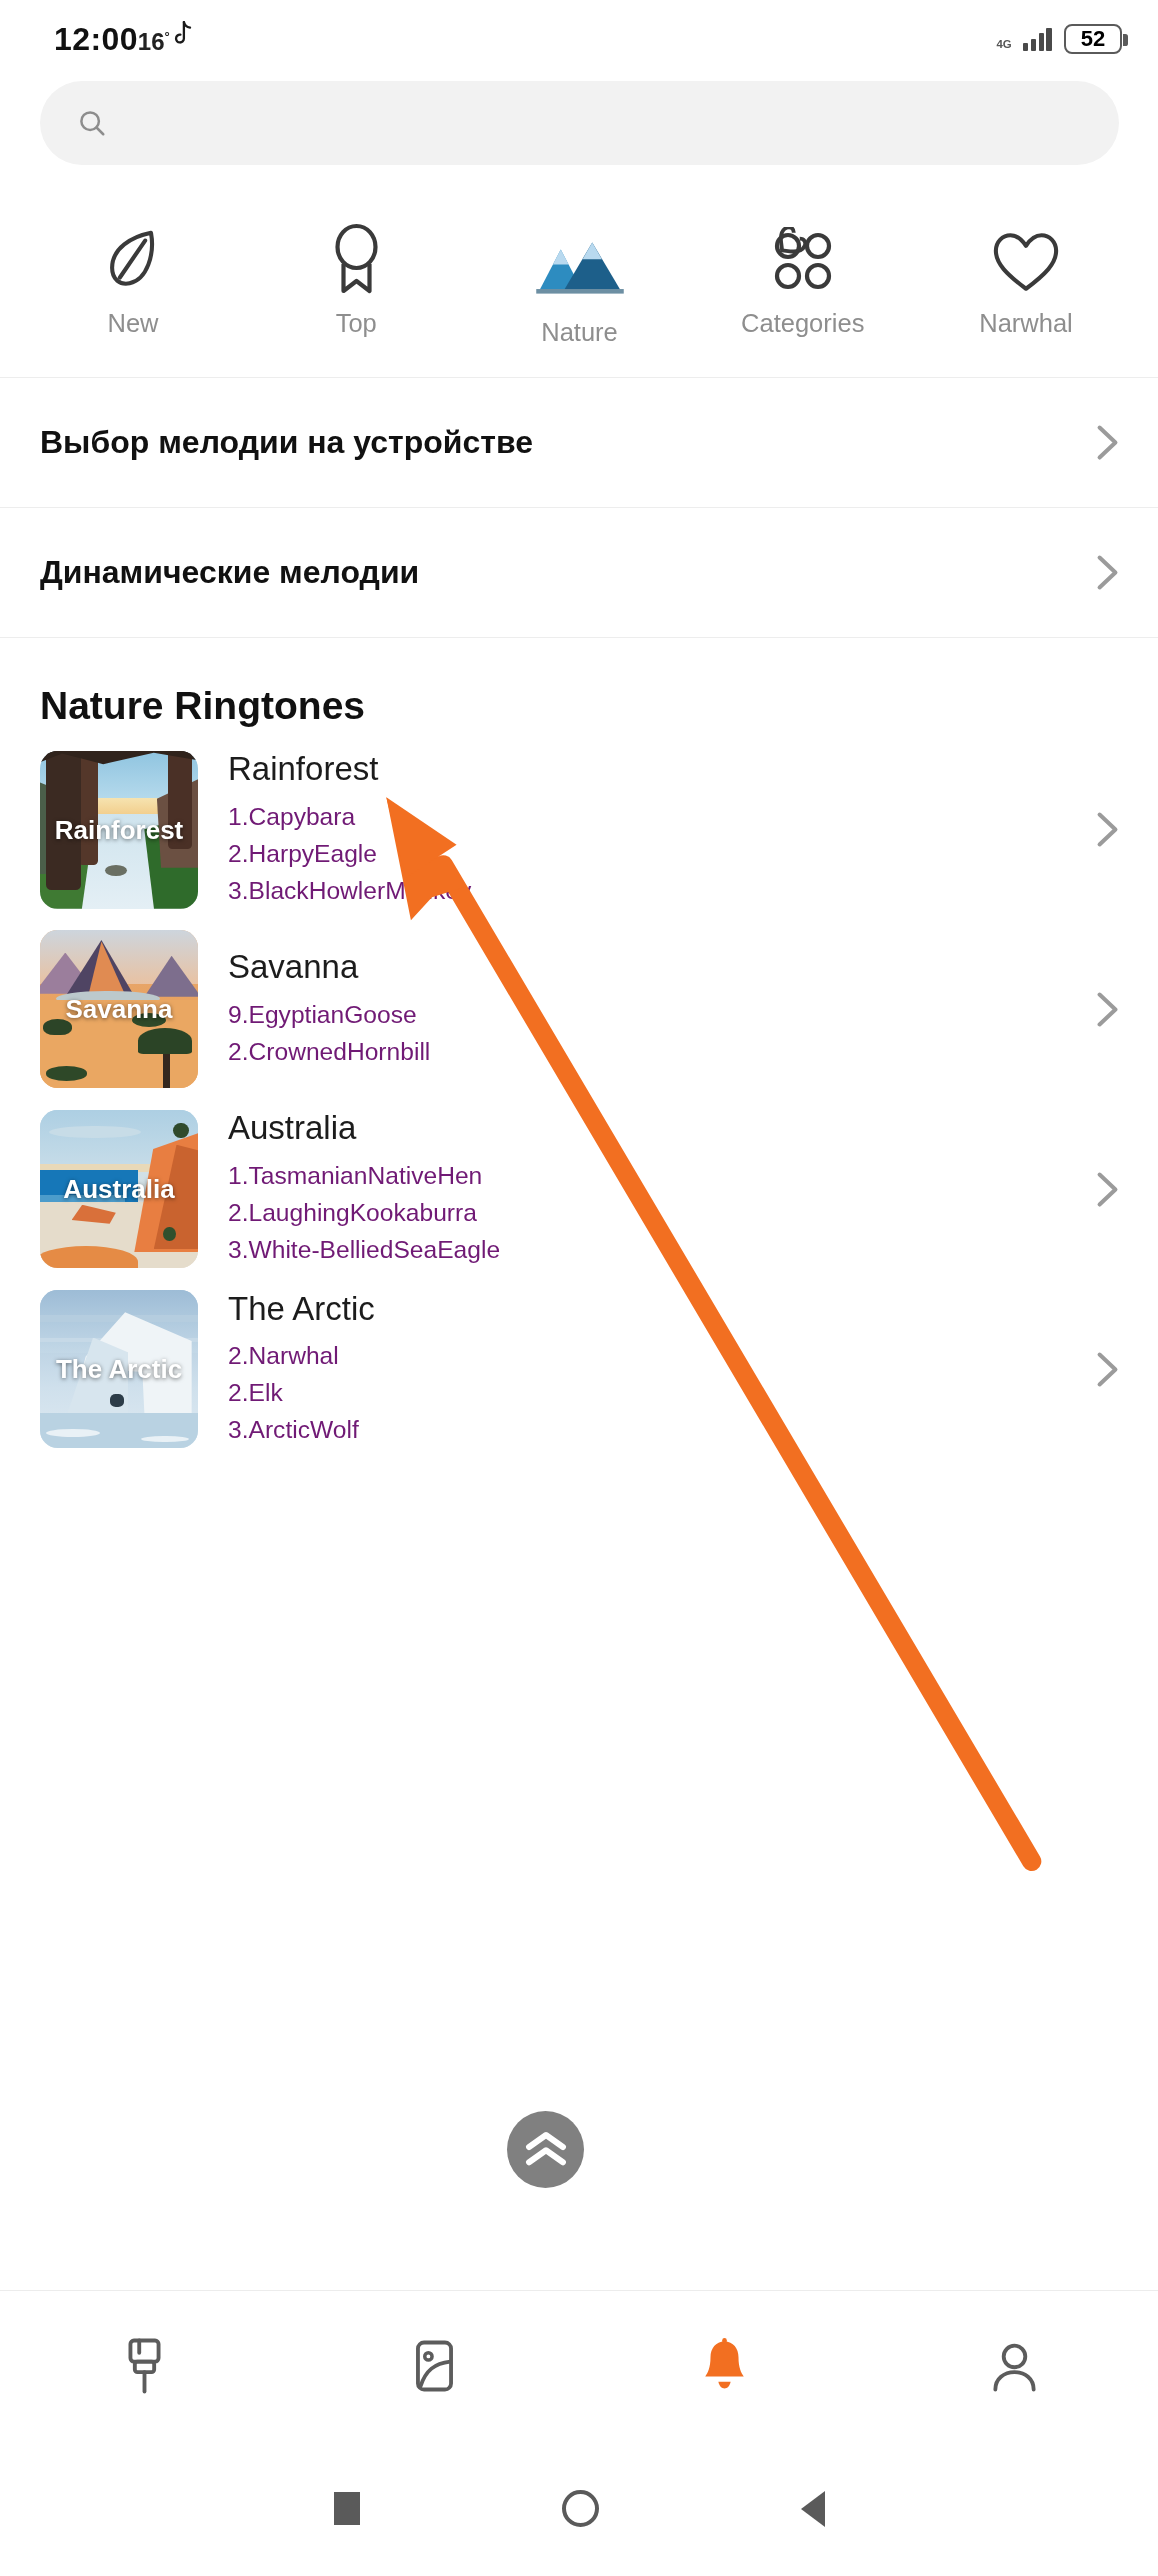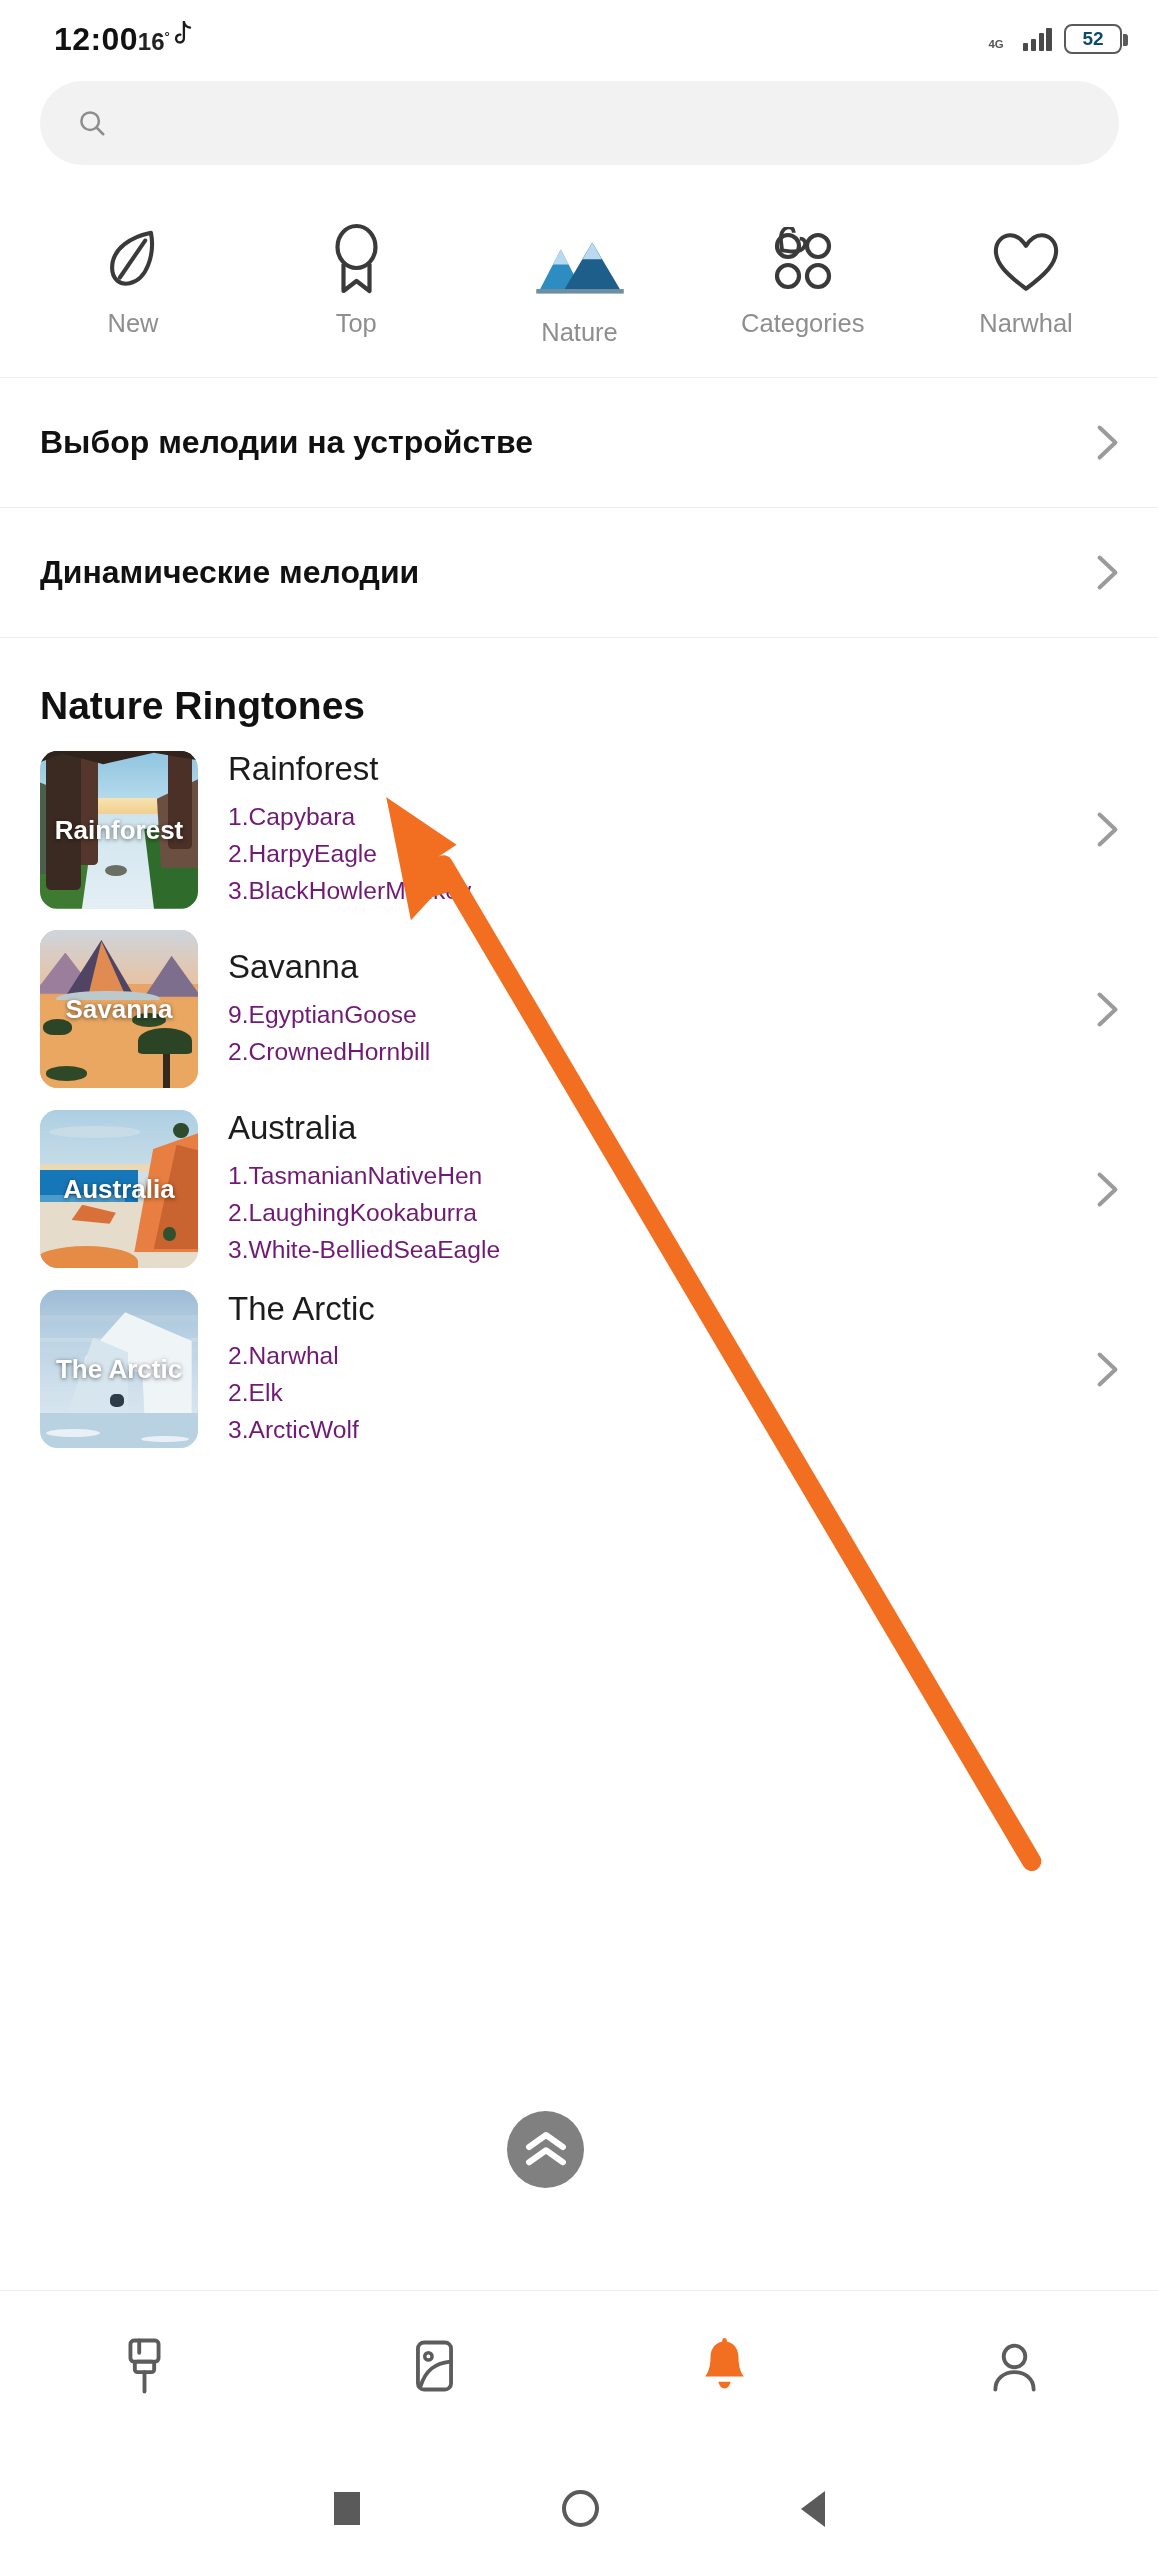--- a/index.html
+++ b/index.html
@@ -21,30 +21,30 @@
   .sb-time{ font-size:32px; font-weight:700; letter-spacing:0.4px; color:#111; }
   .sb-temp{ font-size:24px; font-weight:600; color:#222; position:relative; }
   .sb-temp sup{ font-size:13px; top:-.7em; }
   .sb-tiktok{ width:23px; height:30px; display:block; }
   .sb-right{ display:flex; align-items:center; gap:12.3px; }
   .sb-4g{ font-size:11.4px; color:#555; font-weight:700; line-height:1; }
   .sig{ display:flex; align-items:flex-end; gap:2.6px; height:24.6px; }
   .sig i{ display:block; width:5.3px; background:#4a4a4a; border-radius:0.9px; }
   .sig i:nth-child(1){height:8px}.sig i:nth-child(2){height:12.3px}
   .sig i:nth-child(3){height:17.6px}.sig i:nth-child(4){height:23px}
-  .sigwrap{ display:flex; align-items:flex-end; gap:19px; }
+  .sigwrap{ display:flex; align-items:flex-end; gap:11px; }
   .battery{
     width:58px; height:30px; border:2.6px solid #5a5a5a; border-radius:8px;
     position:relative; display:flex; align-items:center; justify-content:center;
   }
   .battery:after{
     content:""; position:absolute; right:-8px; top:8.8px;
     width:5.3px; height:11.4px; background:#5a5a5a; border-radius:0 2.6px 2.6px 0;
   }
-  .battery span{ font-size:19px; font-weight:700; color:#0c4a6e; line-height:1; }
+  .battery span{ font-size:22px; font-weight:700; color:#000000; line-height:1; }
 
   
   .searchwrap{ padding:3.5px 40px 0; }
   .searchbar{
     height:84px; background:#f2f2f2; border-radius:42px;
     display:flex; align-items:center; padding:0 37px; gap:19.3px;
   }
   .searchbar .mag{ width:30px; height:30px; flex:none; }
   .searchbar input{
     border:0; background:transparent; outline:none; flex:1;

